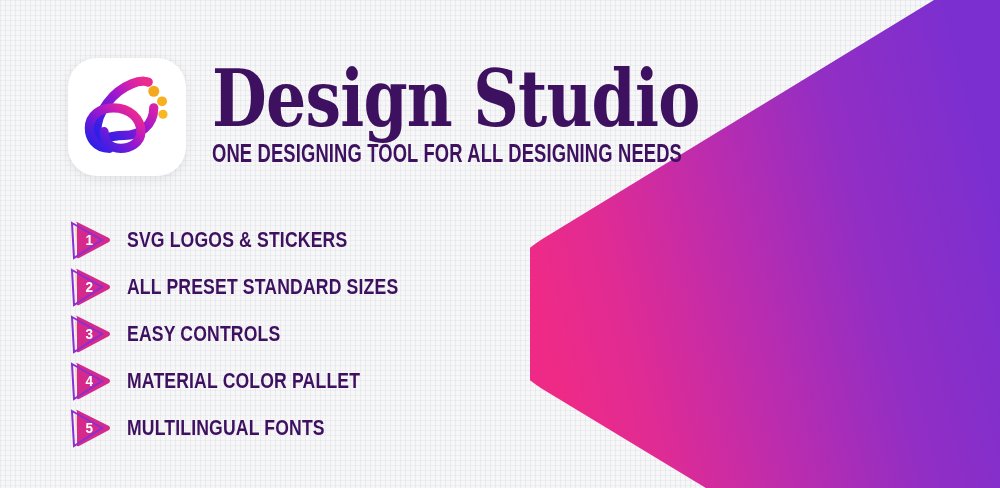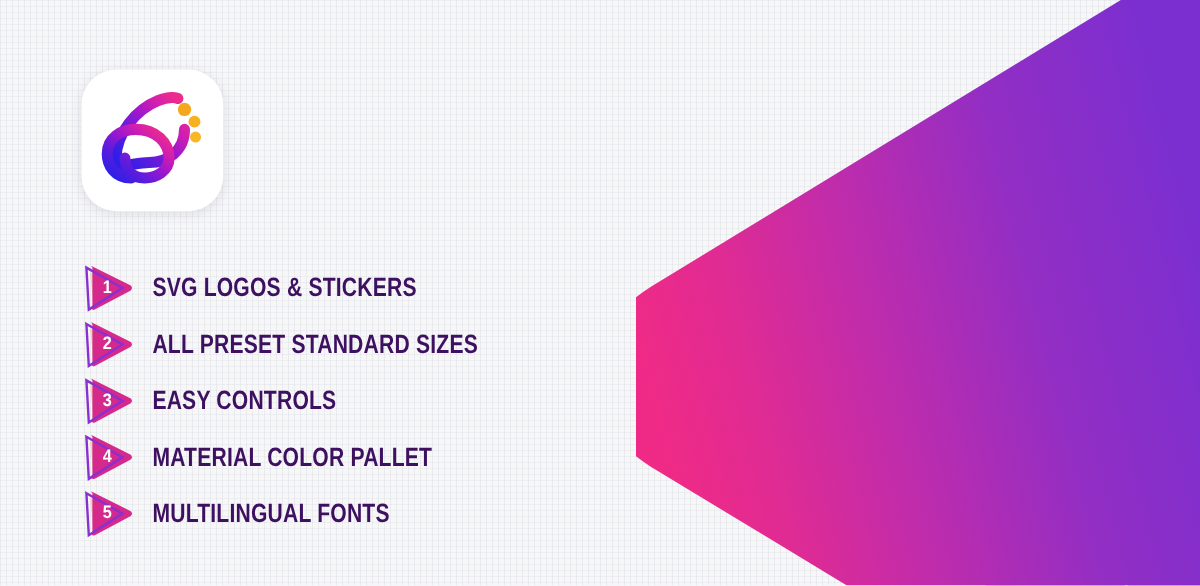--- a/index.html
+++ b/index.html
@@ -200,20 +200,24 @@
                  C 52 40 64 52 64 66
                  C 64 78 52 84 42 84
                  C 30 84 24 76 24 66" fill="none" stroke="url(#logoGrad)" stroke-width="10" stroke-linecap="round"></path>
         <circle cx="78" cy="22" r="6" fill="#f5a81c"></circle>
         <circle cx="87" cy="33" r="5.4" fill="#f7b01f"></circle>
         <circle cx="88" cy="47" r="5" fill="#f8b825"></circle>
       </svg>
     </div>
   </div>
 
+  <div id="title-block">
+    <h1 id="app-title">Design Studio</h1>
+    <p id="app-tagline">ONE DESIGNING TOOL FOR ALL DESIGNING NEEDS</p>
+  </div>
 
   <ul id="feature-list">
 
     <li class="feature-item">
       <span class="feature-bullet">
         <svg viewBox="0 0 48 42" aria-hidden="true">
           <path d="M 7 8 L 38 18 L 10 37 Z" fill="#f6c9ad" opacity="0.85"></path>
           <path d="M 9 4 Q 7 2 9 3 L 41 19 Q 43 21 41 23 L 11 39 Q 8 40 9 37 Z" fill="#d6298c"></path>
           <path d="M 4 4 L 34 21 L 6 39 Z" fill="none" stroke="#8a2fd0" stroke-width="2"></path>
         </svg>

